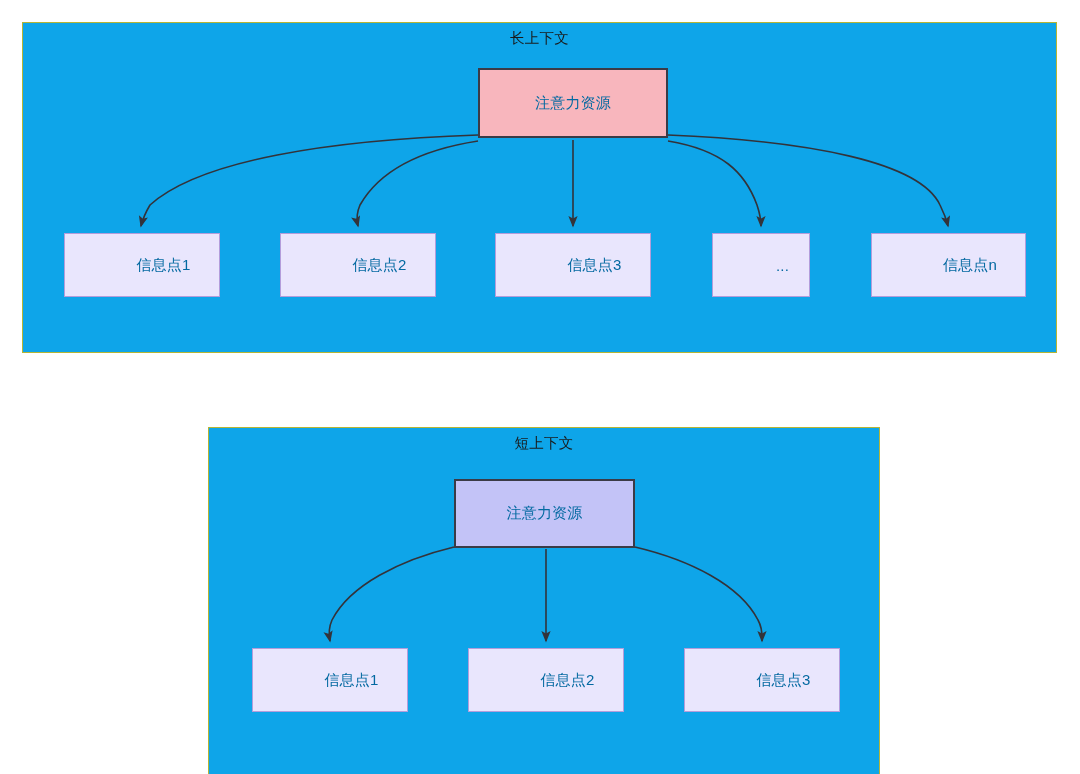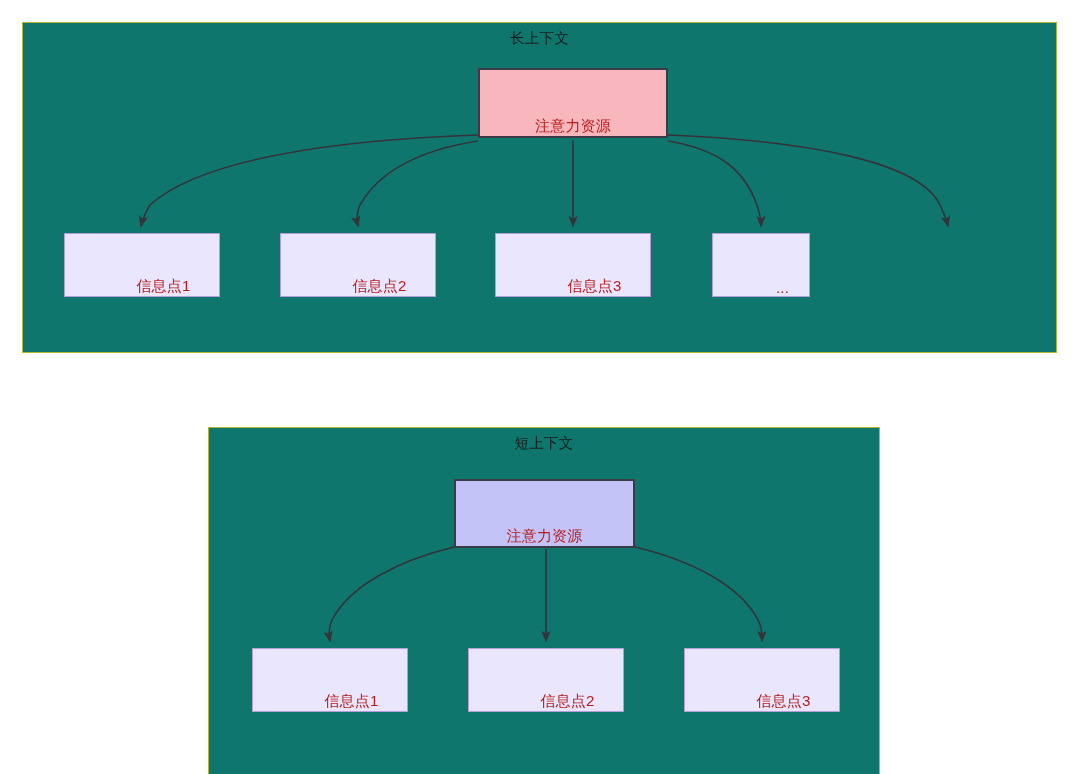--- a/index.html
+++ b/index.html
@@ -15,21 +15,21 @@
     overflow: hidden;
   }
   .canvas {
     position: absolute;
     left: 0; top: 0;
     width: 1080px;
     height: 774px;
   }
   .group-box {
     position: absolute;
-    background: #0f766e;
+    background: #0ea5e9;
     border: 1.5px solid #b5b535;
     box-sizing: border-box;
   }
   #group-long {
     left: 22px;
     top: 22px;
     width: 1035px;
     height: 331px;
   }
   #group-short {
@@ -45,24 +45,24 @@
     width: 100%;
     text-align: center;
     font-size: 14.5px;
     color: #1a1a1a;
     letter-spacing: 0.3px;
   }
   .node {
     position: absolute;
     box-sizing: border-box;
     display: flex;
-    align-items: flex-end;
+    align-items: center;
     justify-content: center;
     font-size: 15px;
-    color: #b91c1c;
+    color: #0369a1;
     letter-spacing: 0.2px;
   }
   .node-attention-long {
     background: #f8b6bd;
     border: 2.2px solid #3b3b47;
   }
   .node-attention-short {
     background: #c3c3f7;
     border: 2.2px solid #3b3b47;
   }
@@ -138,20 +138,23 @@
   </div>
   <div class="node node-info" id="n-long-i2">
     <span>信息点2</span>
   </div>
   <div class="node node-info" id="n-long-i3">
     <span>信息点3</span>
   </div>
   <div class="node node-info" id="n-long-ellipsis">
     <span>...</span>
   </div>
+  <div class="node node-info" id="n-long-in">
+    <span>信息点n</span>
+  </div>
 
   <div class="node node-attention-short" id="n-short-attention">
     <span>注意力资源</span>
   </div>
 
   <div class="node node-info" id="n-short-i1">
     <span>信息点1</span>
   </div>
   <div class="node node-info" id="n-short-i2">
     <span>信息点2</span>

